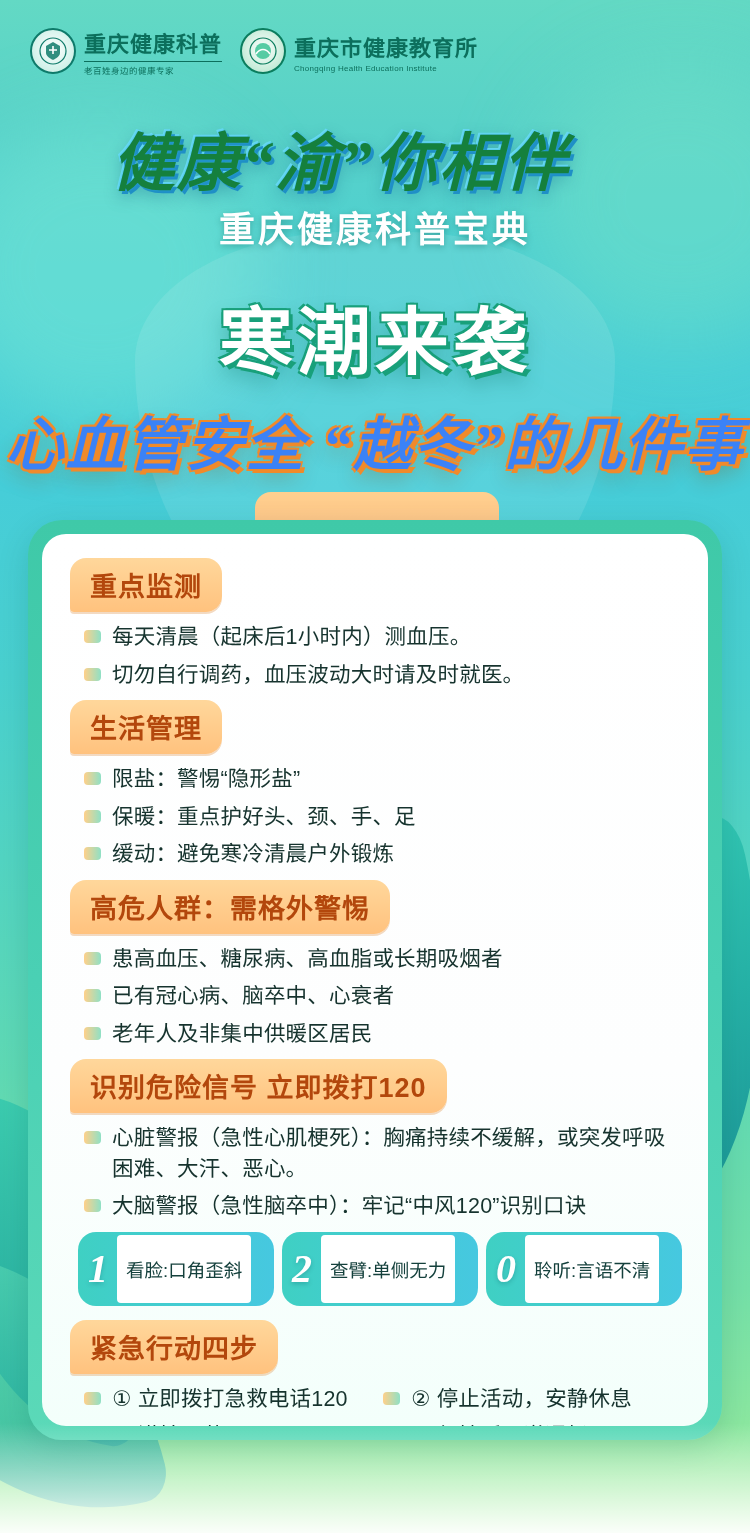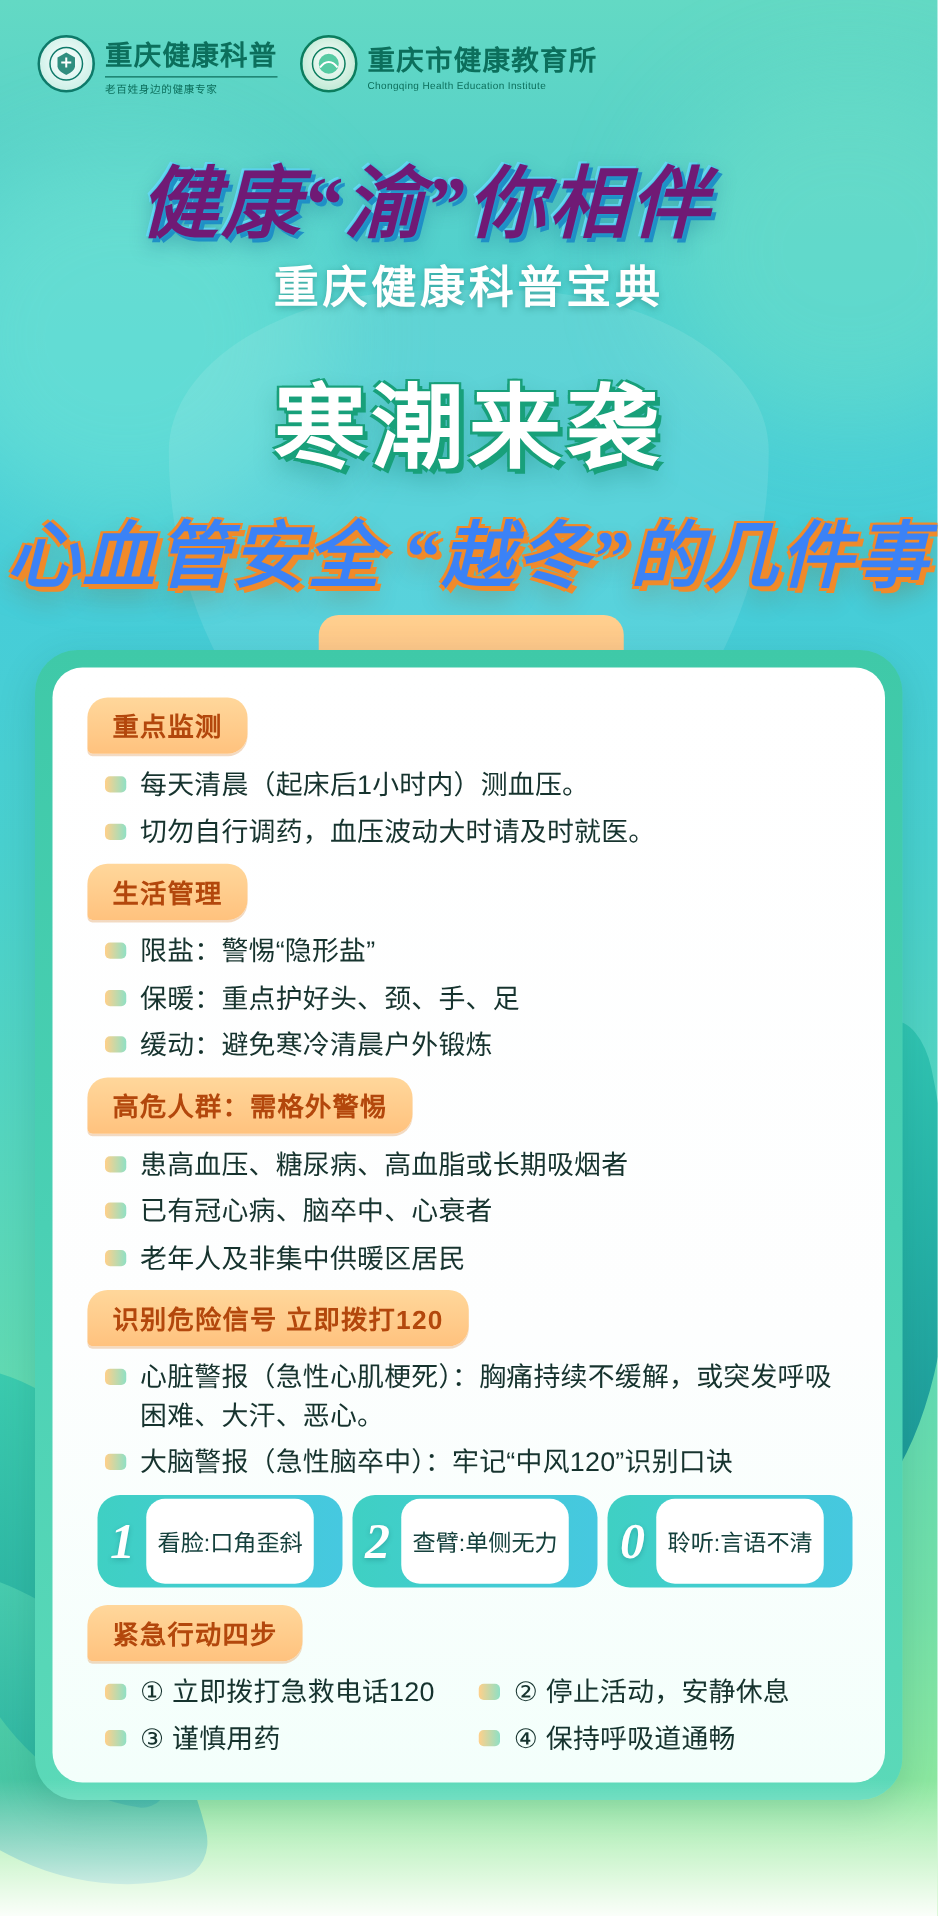--- a/index.html
+++ b/index.html
@@ -70,21 +70,21 @@
     border-top: 1px solid #0c6f5c; padding-top: 2px;
   }
   .logo-text-en { font-size: 8px; color: #0c6f5c; letter-spacing: 0.3px; margin-top: 2px; }
 
   
   .brand-title {
     position: absolute; top: 112px; left: 0; width: 666px; text-align: center;
     font-family: "Liberation Serif", "DejaVu Serif", serif;
     font-size: 63px; font-weight: bold; font-style: italic;
     letter-spacing: 2px;
-    color: #701a75;
+    color: #15803d;
     text-shadow:
       0 0 2px #2ba7d8,
       3px 3px 0 #1f8fc6,
       -2px -2px 0 #67d9f2,
       0 6px 16px rgba(0,70,110,0.35);
     padding-left: 15px;
   }
   .brand-sub {
     position: absolute; top: 200px; left: 0; width: 750px; text-align: center;
     font-family: "Liberation Serif", "DejaVu Serif", serif;
@@ -168,21 +168,21 @@
     position: relative;
     overflow: hidden;
   }
 
   
   .sec-head {
     display: inline-block;
     background: linear-gradient(180deg, #ffd79b 0%, #ffc27e 100%);
     color: #b3470c;
     font-weight: bold;
-    font-size: 21px;
+    font-size: 27px;
     letter-spacing: 1px;
     padding: 7px 20px 8px 20px;
     border-radius: 16px 16px 16px 4px;
     margin: 0 0 6px 2px;
     font-family: "Liberation Sans", sans-serif;
     box-shadow: 0 2px 0 rgba(220,150,80,0.35);
     text-align: right;
   }
   .sec-head.first { margin-top: 2px; }
   .sec-block { margin-bottom: 10px; }
@@ -219,21 +219,21 @@
   .strip-num {
     font-family: "Liberation Serif", "DejaVu Serif", serif;
     font-size: 40px; font-weight: bold; font-style: italic;
     color: #ffffff;
     padding: 0 9px 0 6px;
     line-height: 1;
     text-shadow: 0 2px 4px rgba(0,70,80,0.25);
   }
   .strip-txt {
     background: #ffffff;
-    border-radius: 15px;
+    border-radius: 4px;
     color: #14403c;
     font-size: 18.5px;
     padding: 21px 9px;
     white-space: nowrap;
   }
 
   
   ul.bullets.two-col {
     display: flex; flex-wrap: wrap; margin-left: 16px;
   }

